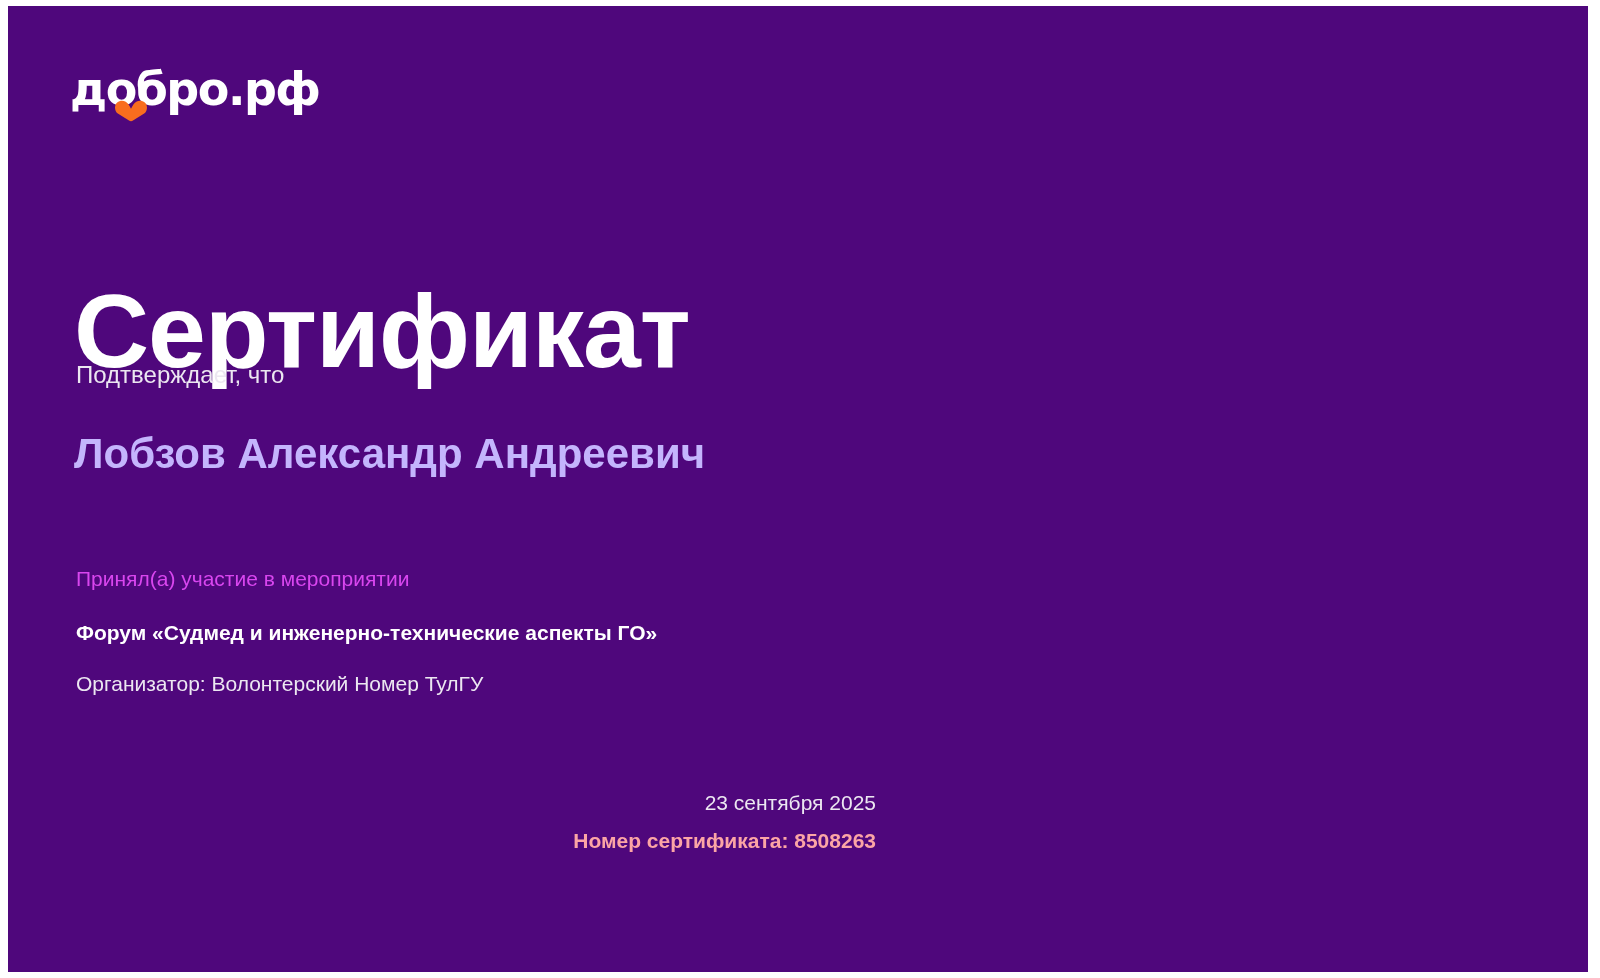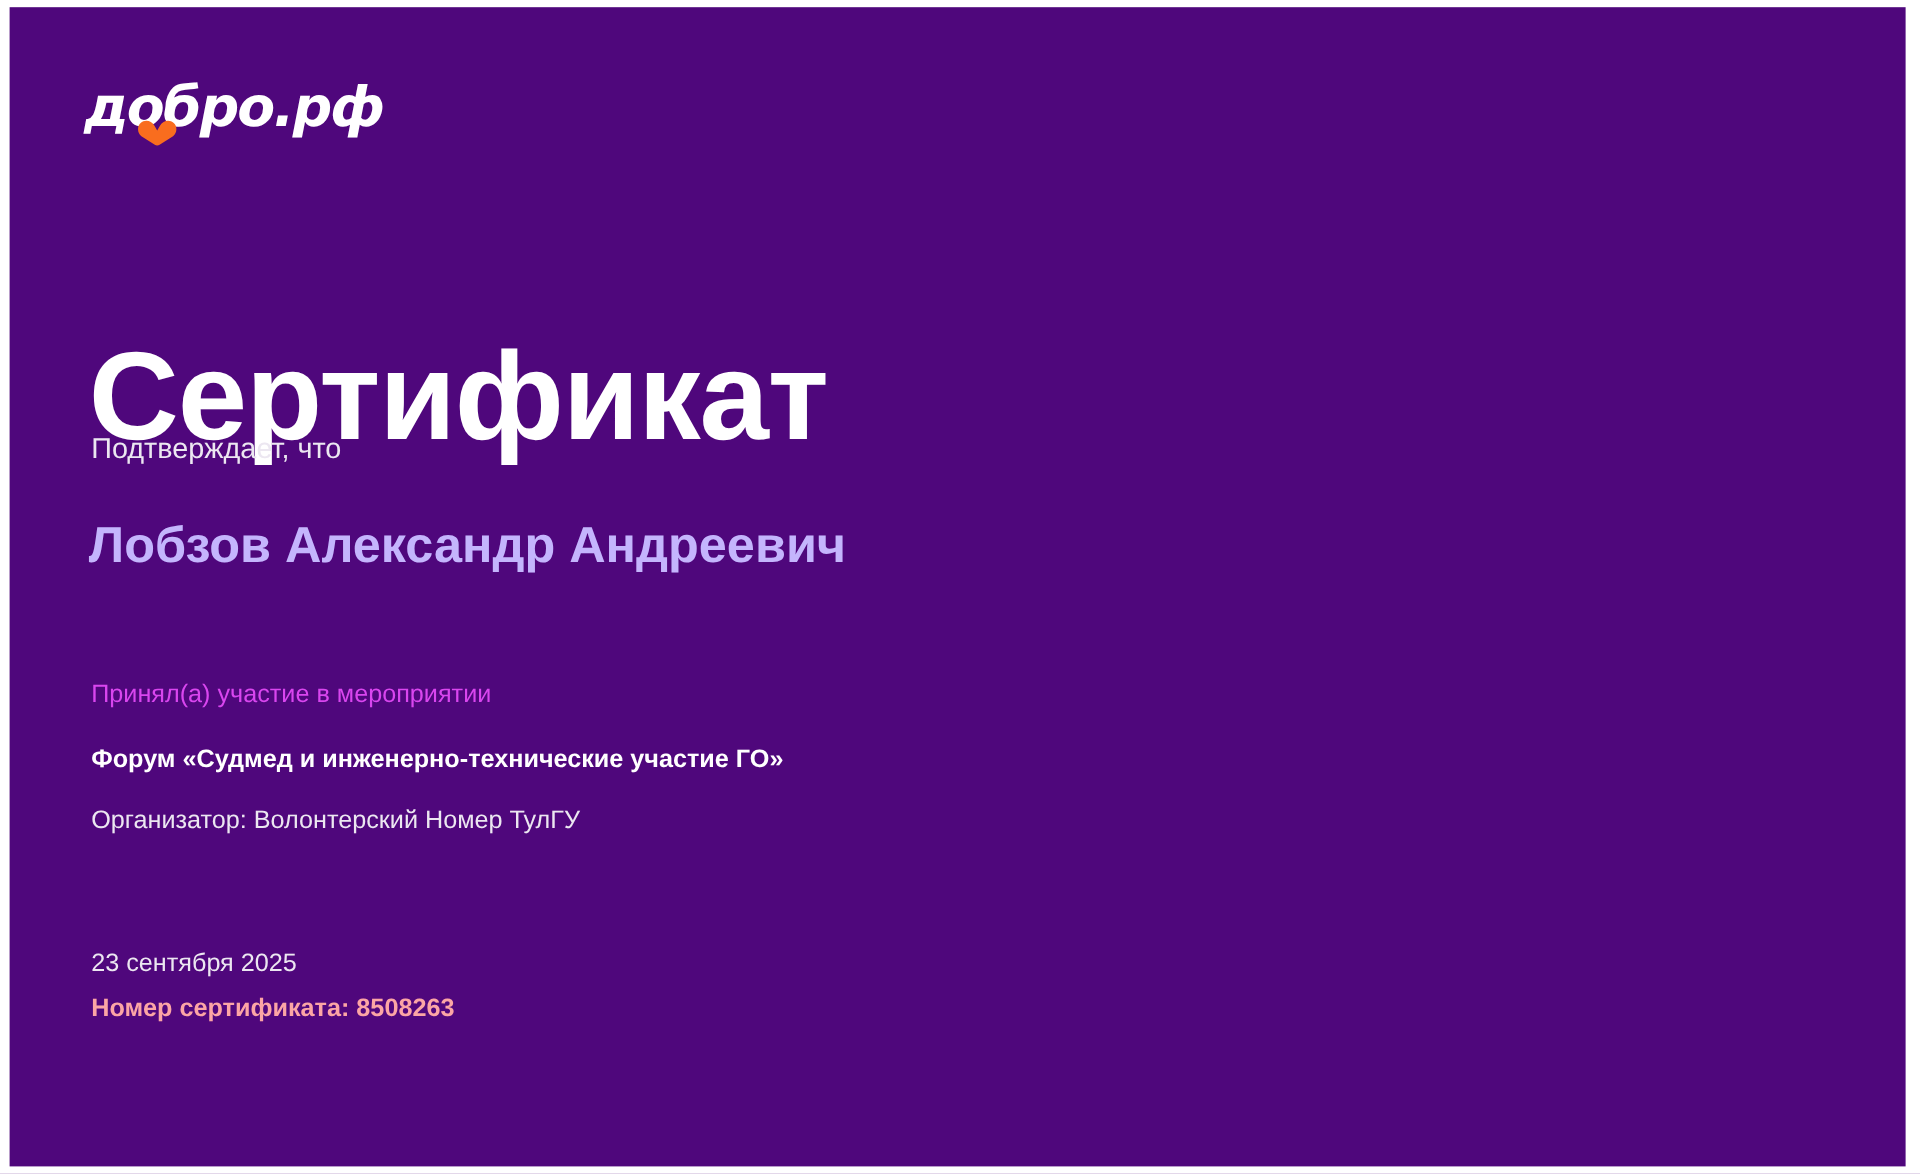--- a/index.html
+++ b/index.html
@@ -34,21 +34,20 @@
     height: 60px;
   }
   .logo-wordmark {
     font-family: "DejaVu Sans", "Liberation Sans", sans-serif;
     font-size: 46px;
     font-weight: 700;
     color: #ffffff;
     letter-spacing: -1.5px;
     line-height: 54px;
     white-space: nowrap;
-    font-style: italic;
   }
   .logo-heart {
     position: absolute;
     left: 44px;
     top: 38px;
     width: 34px;
     height: 22px;
   }
 
   
@@ -115,20 +114,21 @@
     color: #ece7f1;
     font-weight: 400;
   }
 
   
   .footer {
     position: absolute;
     left: 68px;
     top: 778px;
     width: 800px;
+    text-align: right;
   }
   .footer-date,
   .footer-place {
     font-size: 21px;
     line-height: 38px;
     color: #ece7f1;
     font-weight: 400;
   }
   .footer-number {
     font-size: 21px;
@@ -150,21 +150,21 @@
   </div>
 
   <h1 class="cert-title">Сертификат</h1>
 
   <div class="intro-line">Подтверждает, что</div>
 
   <div class="recipient-name">Лобзов Александр Андреевич</div>
 
   <div class="participation-line">Принял(а) участие в мероприятии</div>
 
-  <div class="event-name">Форум «Судмед и инженерно-технические участие ГО»</div>
+  <div class="event-name">Форум «Судмед и инженерно-технические аспекты ГО»</div>
 
   <div class="organizer-line">Организатор: Волонтерский Номер ТулГУ</div>
 
   <div class="footer">
     <div class="footer-date">23 сентября 2025</div>
     <div class="footer-number">Номер сертификата: 8508263</div>
   </div>
 
 </div>
 

